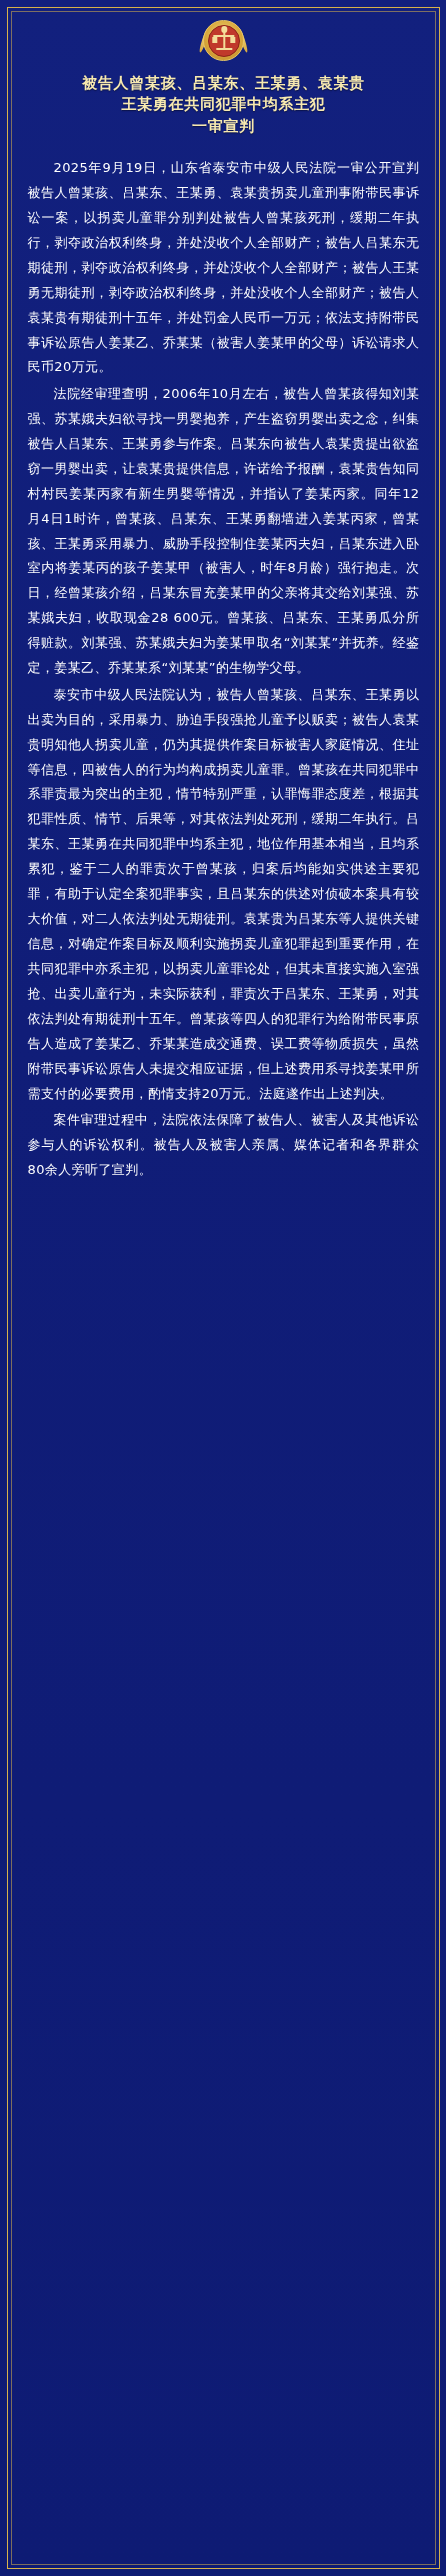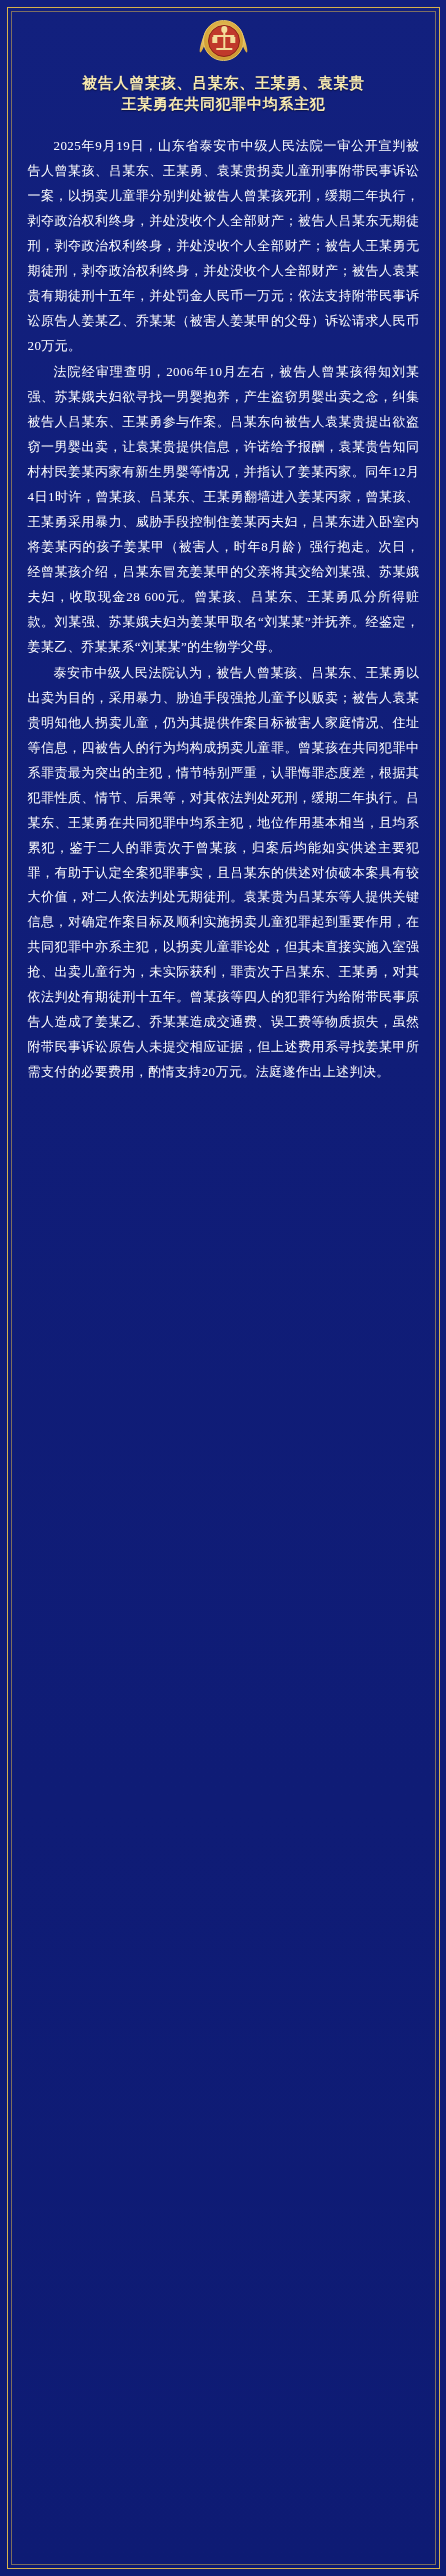--- a/index.html
+++ b/index.html
@@ -68,21 +68,20 @@
   .body-block {
     position: relative;
     z-index: 2;
     margin: 18px 27.5px 0 27.5px;
     color: #ffffff;
     font-size: 13px;
     line-height: 1.92;
     letter-spacing: 0.4px;
     text-align: justify;
     text-justify: inter-ideograph;
-    font-family: Liberation Serif, serif;
   }
   .para {
     margin: 0 0 1.4px 0;
     text-indent: 2em;
   }
   
   .em-circle {
     position: absolute;
     left: 2.1px; top: 2.1px;
     width: 41px; height: 41px;
@@ -160,21 +159,23 @@
         <div class="em-side em-side-l"></div>
         <div class="em-side em-side-r"></div>
         <div class="em-bar em-h2"></div>
       </div>
     </div>
   </div>
 
   <div class="title-block">
     <span class="title-line">被告人曾某孩、吕某东、王某勇、袁某贵</span>
     <span class="title-line">王某勇在共同犯罪中均系主犯</span>
+    <span class="title-line">一审宣判</span>
   </div>
 
   <div class="body-block">
     <p class="para">2025年9月19日，山东省泰安市中级人民法院一审公开宣判被告人曾某孩、吕某东、王某勇、袁某贵拐卖儿童刑事附带民事诉讼一案，以拐卖儿童罪分别判处被告人曾某孩死刑，缓期二年执行，剥夺政治权利终身，并处没收个人全部财产；被告人吕某东无期徒刑，剥夺政治权利终身，并处没收个人全部财产；被告人王某勇无期徒刑，剥夺政治权利终身，并处没收个人全部财产；被告人袁某贵有期徒刑十五年，并处罚金人民币一万元；依法支持附带民事诉讼原告人姜某乙、乔某某（被害人姜某甲的父母）诉讼请求人民币20万元。</p>
     <p class="para">法院经审理查明，2006年10月左右，被告人曾某孩得知刘某强、苏某娥夫妇欲寻找一男婴抱养，产生盗窃男婴出卖之念，纠集被告人吕某东、王某勇参与作案。吕某东向被告人袁某贵提出欲盗窃一男婴出卖，让袁某贵提供信息，许诺给予报酬，袁某贵告知同村村民姜某丙家有新生男婴等情况，并指认了姜某丙家。同年12月4日1时许，曾某孩、吕某东、王某勇翻墙进入姜某丙家，曾某孩、王某勇采用暴力、威胁手段控制住姜某丙夫妇，吕某东进入卧室内将姜某丙的孩子姜某甲（被害人，时年8月龄）强行抱走。次日，经曾某孩介绍，吕某东冒充姜某甲的父亲将其交给刘某强、苏某娥夫妇，收取现金28 600元。曾某孩、吕某东、王某勇瓜分所得赃款。刘某强、苏某娥夫妇为姜某甲取名“刘某某”并抚养。经鉴定，姜某乙、乔某某系“刘某某”的生物学父母。</p>
     <p class="para">泰安市中级人民法院认为，被告人曾某孩、吕某东、王某勇以出卖为目的，采用暴力、胁迫手段强抢儿童予以贩卖；被告人袁某贵明知他人拐卖儿童，仍为其提供作案目标被害人家庭情况、住址等信息，四被告人的行为均构成拐卖儿童罪。曾某孩在共同犯罪中系罪责最为突出的主犯，情节特别严重，认罪悔罪态度差，根据其犯罪性质、情节、后果等，对其依法判处死刑，缓期二年执行。吕某东、王某勇在共同犯罪中均系主犯，地位作用基本相当，且均系累犯，鉴于二人的罪责次于曾某孩，归案后均能如实供述主要犯罪，有助于认定全案犯罪事实，且吕某东的供述对侦破本案具有较大价值，对二人依法判处无期徒刑。袁某贵为吕某东等人提供关键信息，对确定作案目标及顺利实施拐卖儿童犯罪起到重要作用，在共同犯罪中亦系主犯，以拐卖儿童罪论处，但其未直接实施入室强抢、出卖儿童行为，未实际获利，罪责次于吕某东、王某勇，对其依法判处有期徒刑十五年。曾某孩等四人的犯罪行为给附带民事原告人造成了姜某乙、乔某某造成交通费、误工费等物质损失，虽然附带民事诉讼原告人未提交相应证据，但上述费用系寻找姜某甲所需支付的必要费用，酌情支持20万元。法庭遂作出上述判决。</p>
+    <p class="para">案件审理过程中，法院依法保障了被告人、被害人及其他诉讼参与人的诉讼权利。被告人及被害人亲属、媒体记者和各界群众80余人旁听了宣判。</p>
   </div>
 </div>
 
 
 </body></html>

